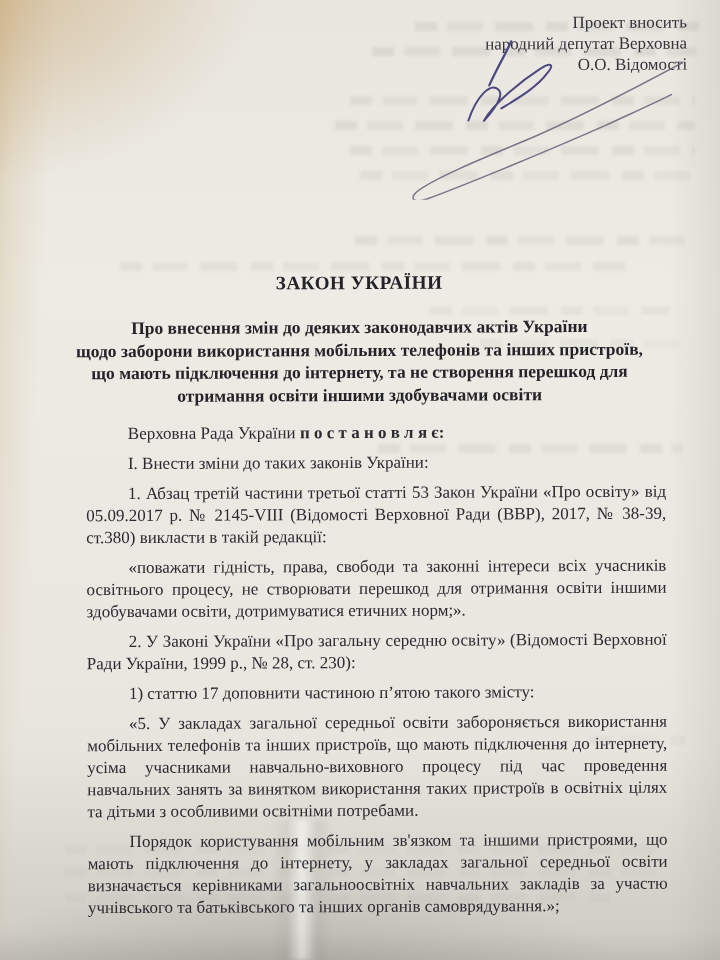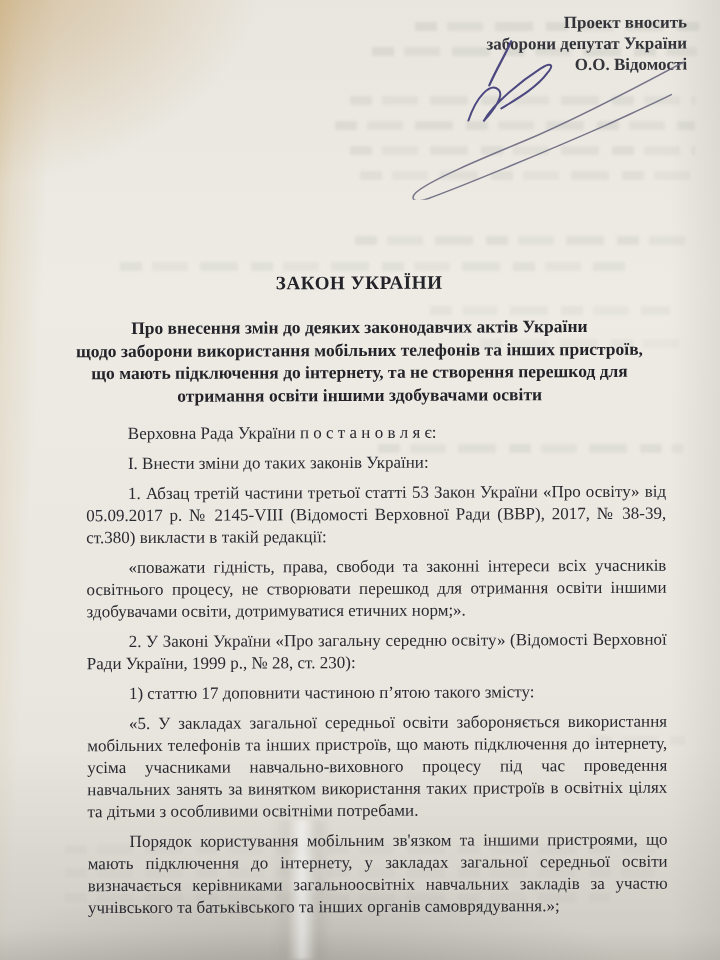--- a/index.html
+++ b/index.html
@@ -42,34 +42,34 @@
   .b11{top:444px; left:378px; width:305px; opacity:.20;}
   .b12{top:736px; left:590px; width:95px;  opacity:.12;}
   .b13{top:845px; left:65px;  width:590px; opacity:.10;}
   .b14{top:868px; left:65px;  width:590px; opacity:.10;}
   .b15{top:893px; left:65px;  width:545px; opacity:.10;}
 
   .doc{position:absolute;inset:0;transform:rotate(-0.25deg);}
 
   .submitter{
     position:absolute;top:13px;right:31px;
-    text-align:right;font-size:17px;line-height:21px;color:#33343a;font-weight:bold;
+    text-align:right;font-size:17px;line-height:21px;color:#33343a;
   }
   .submitter span{display:block;}
 
   .signature{position:absolute;left:385px;top:35px;width:300px;height:165px;}
 
   .title-block{position:absolute;top:272px;left:40px;right:40px;text-align:center;}
   .law-heading{font-size:19px;font-weight:700;letter-spacing:.6px;color:#232329;}
   .subtitle{margin-top:22px;font-size:17.5px;font-weight:700;line-height:22.5px;color:#232329;}
   .subtitle span{display:block;}
 
   .body-col{position:absolute;top:422px;left:86px;width:580px;font-size:17px;line-height:22px;}
   .body-col p{margin:0 0 8px 0;text-indent:42px;text-align:justify;}
-  .bold-spaced{font-weight:400;}
+  .bold-spaced{font-weight:700;}
 </style>
 </head>
 <body>
 
 <div class="photo">
 
   <div class="bleed b1"></div>
   <div class="bleed b2"></div>
   <div class="bleed b3"></div>
   <div class="bleed b4"></div>
@@ -84,21 +84,21 @@
   <div class="bleed b13"></div>
   <div class="bleed b14"></div>
   <div class="bleed b15"></div>
 
   <div class="crease"></div>
 
   <div class="doc">
 
     <div class="submitter">
       <span>Проект вносить</span>
-      <span>заборони депутат України</span>
+      <span>народний депутат Верховна</span>
       <span>О.О. Відомості</span>
     </div>
 
     <svg class="signature" viewBox="0 0 300 165" fill="none">
       <path d="M128,7 C123,19 114,33 106,51" stroke="#4c4880" stroke-width="2.2" stroke-linecap="round"></path>
       <path d="M85,86 C93,62 107,48 115,55 C122,61 109,77 100,87 C110,69 139,46 158,34 C167,28 172,30 164,39 C153,54 131,66 118,74" stroke="#4c4880" stroke-width="2" stroke-linecap="round"></path>
       <path d="M305,26 C258,51 188,87 140,107 C96,125 45,146 32,158 C26,164 30,169 44,164 C72,154 152,122 221,92 C247,80 272,69 288,61" stroke="#6a6880" stroke-width="1.5" stroke-linecap="round" opacity="0.9"></path>
     </svg>
 
     <div class="title-block">

